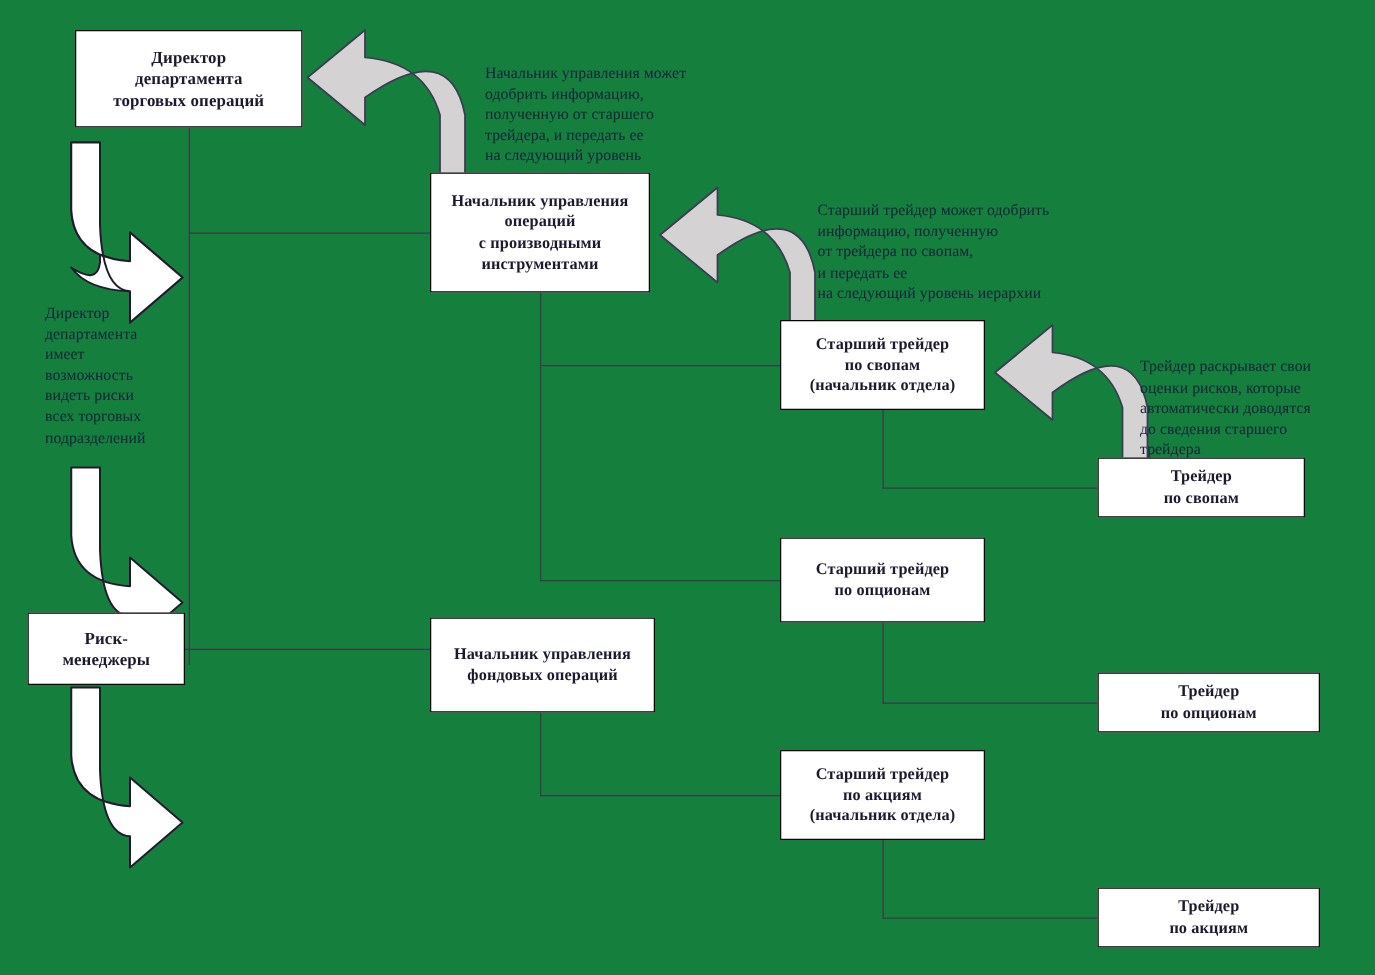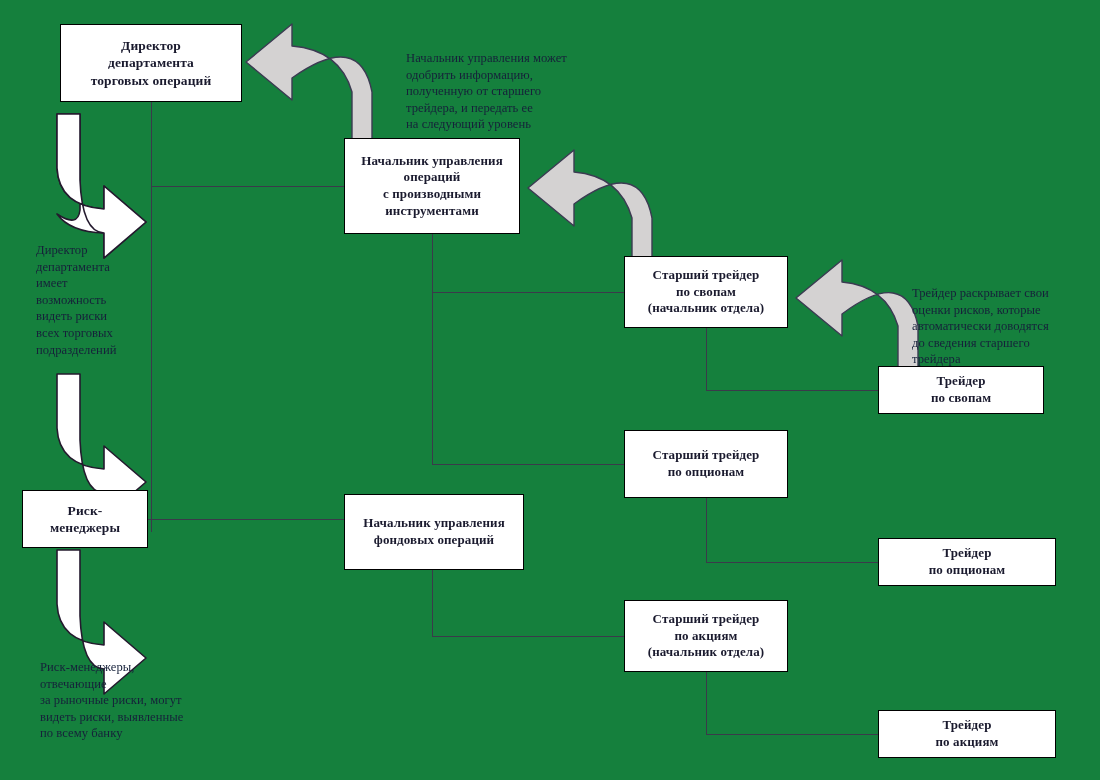--- a/index.html
+++ b/index.html
@@ -170,40 +170,40 @@
 
   <div class="node" style="left:878px; top:366px; width:166px; height:48px; font-size:13px;">Трейдер
 по свопам</div>
 
   <div class="node" style="left:878px; top:538px; width:178px; height:48px; font-size:13px;">Трейдер
 по опционам</div>
 
   <div class="node" style="left:878px; top:710px; width:178px; height:48px; font-size:13px;">Трейдер
 по акциям</div>
 
-  <div class="note" style="left:406px; top:50px; width:215px;">Начальник управления может
+  <div class="note" style="left:388px; top:50px; width:215px;">Начальник управления может
 одобрить информацию,
 полученную от старшего
 трейдера, и передать ее
 на следующий уровень</div>
 
+  <div class="note" style="left:654px; top:160px; width:245px;">Старший трейдер может одобрить
+информацию, полученную
+от трейдера по свопам,
+и передать ее
+на следующий уровень иерархии</div>
 
   <div class="note" style="left:912px; top:285px; width:192px;">Трейдер раскрывает свои
 оценки рисков, которые
 автоматически доводятся
 до сведения старшего
 трейдера</div>
 
   <div class="note" style="left:36px; top:242px; width:132px;">Директор
 департамента
 имеет
 возможность
 видеть риски
 всех торговых
 подразделений</div>
 
-  <div class="note" style="left:40px; top:659px; width:215px;">Риск-менеджеры,
-отвечающие
-за рыночные риски, могут
-видеть риски, выявленные
-по всему банку</div>
 
 </div>
 
 </body></html>

